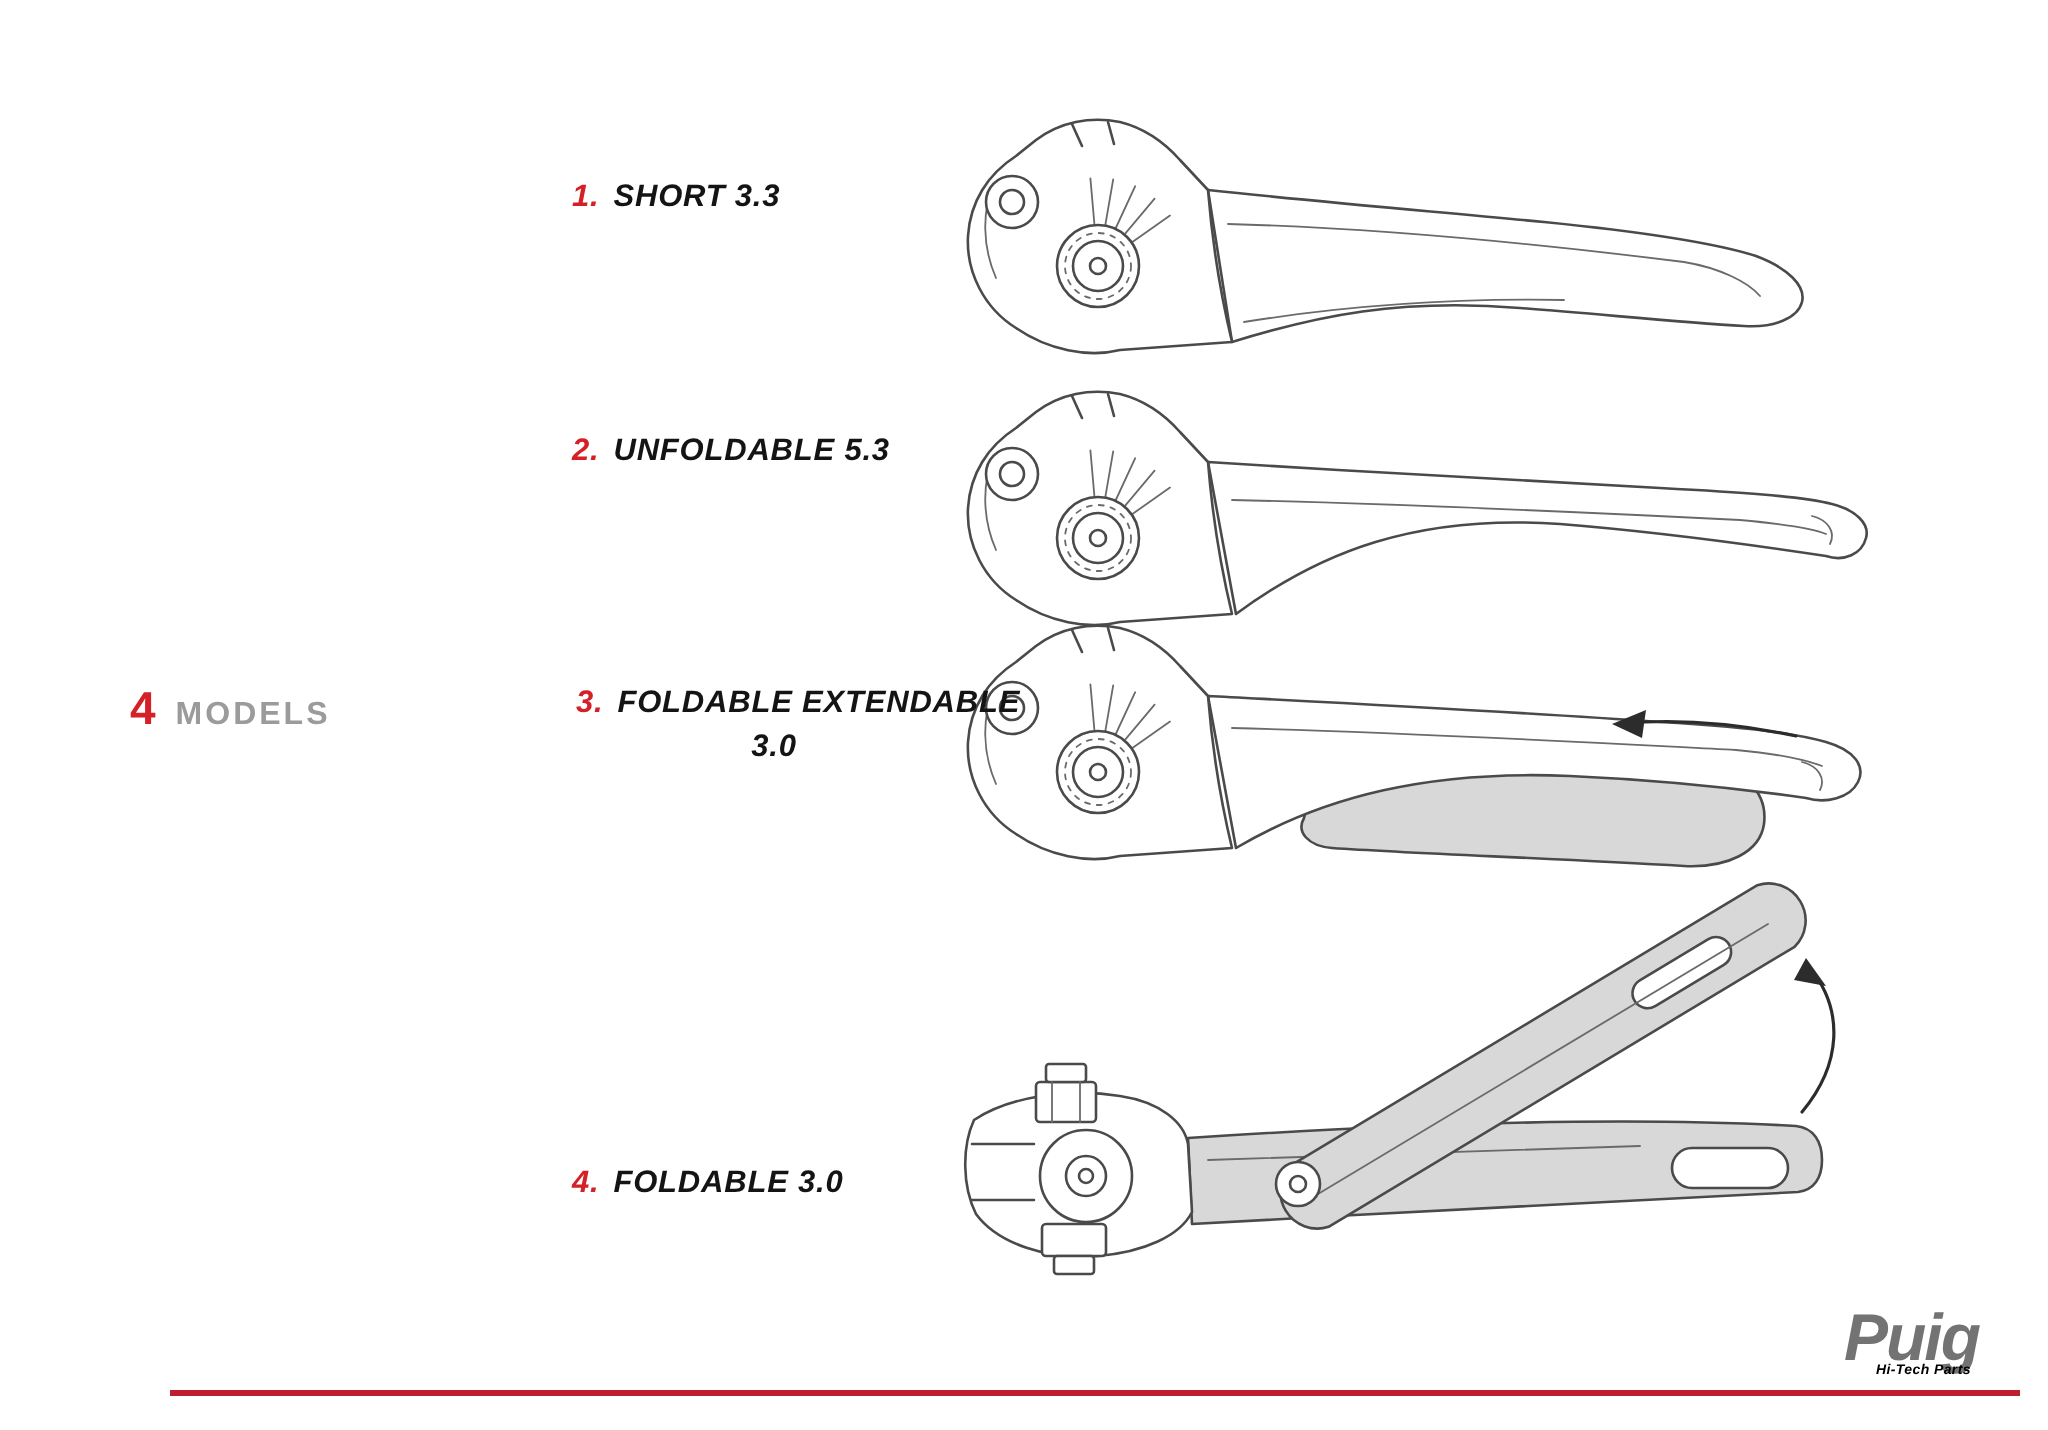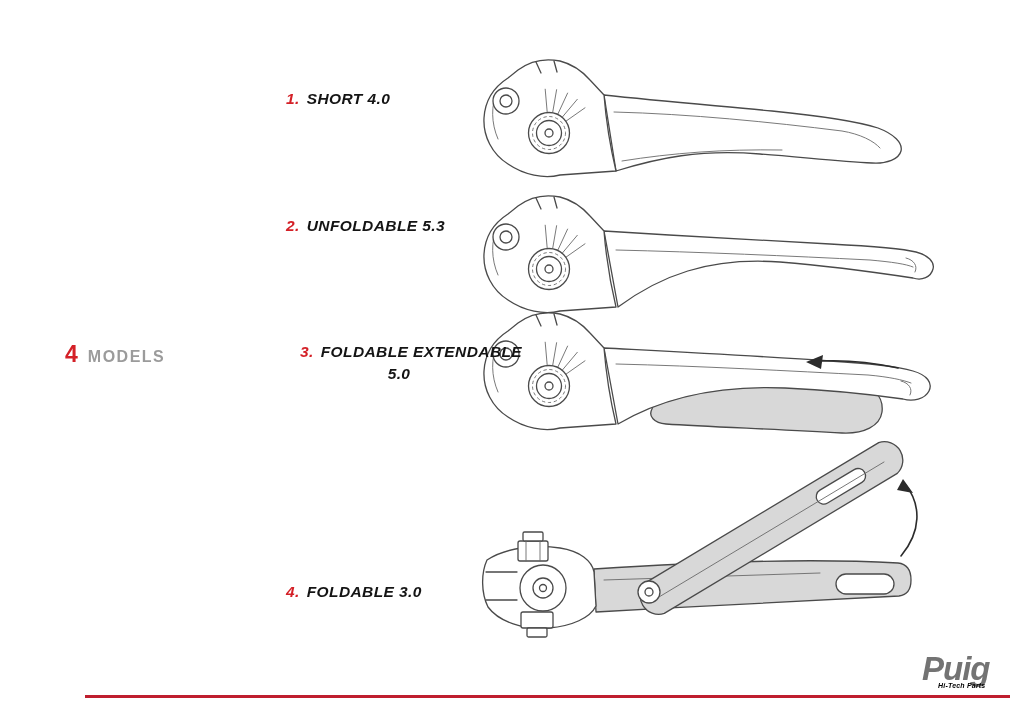--- a/index.html
+++ b/index.html
@@ -12,21 +12,21 @@
   .heading { position:absolute; left:65px; top:341px; display:flex; align-items:baseline; gap:10px; }
   .heading-number { color:var(--accent-red,#d42027); font-size:23px; font-weight:bold; }
   .heading-label { color:var(--heading-gray,#9b9b9b); font-size:16px; font-weight:bold; letter-spacing:1.5px; }
 
   .model-label { position:absolute; font-style:italic; font-weight:bold; font-size:15.5px;
                  color:#141414; letter-spacing:0.4px; white-space:nowrap; }
   .model-label .num { color:var(--accent-red,#d42027); margin-right:7px; }
   .model-label .line1 { white-space:nowrap; }
   .label-1 { left:286px; top:90px; }
   .label-2 { left:286px; top:217px; }
-  .label-3 { left:300px; top:343px; width:198px; white-space:normal; }
+  .label-3 { left:288px; top:343px; width:198px; white-space:normal; }
   .label-3 .line2 { text-align:center; margin-top:4px; }
   .label-4 { left:286px; top:583px; }
 
   .logo { position:absolute; left:922px; top:652px; }
   .logo-brand { font-size:33px; font-weight:bold; font-style:italic; color:#737373;
                 letter-spacing:-1px; line-height:1; }
   .logo-tagline { font-size:7px; font-weight:bold; font-style:italic; color:#000;
                   margin-top:-3px; padding-left:16px; letter-spacing:0.2px; }
 
   .footer-rule { position:absolute; left:85px; top:695px; width:925px; height:3px;
@@ -114,32 +114,32 @@
       </g>
     </g>
   </svg>
 
   <div class="heading">
     <span class="heading-number">4</span>
     <span class="heading-label">MODELS</span>
   </div>
 
   <div class="model-label label-1">
-    <span class="num">1.</span><span>SHORT 4.0</span>
+    <span class="num">1.</span><span>SHORT 3.3</span>
   </div>
 
   <div class="model-label label-2">
     <span class="num">2.</span><span>UNFOLDABLE 5.3</span>
   </div>
 
   <div class="model-label label-3">
     <div class="line1">
       <span class="num">3.</span><span>FOLDABLE EXTENDABLE</span>
     </div>
-    <div class="line2">5.0</div>
+    <div class="line2">3.0</div>
   </div>
 
   <div class="model-label label-4">
     <span class="num">4.</span><span>FOLDABLE 3.0</span>
   </div>
 
   <div class="logo">
     <div class="logo-brand">Puig</div>
     <div class="logo-tagline">Hi-Tech Parts</div>
   </div>

